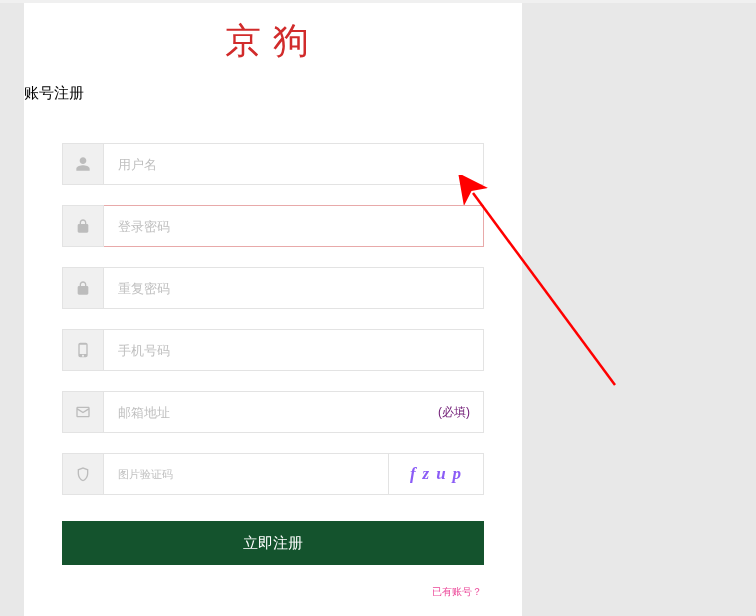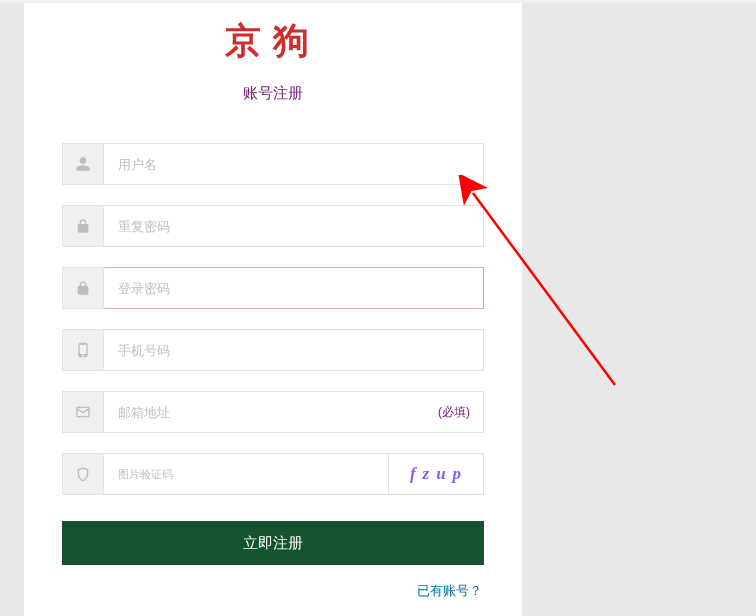--- a/index.html
+++ b/index.html
@@ -34,26 +34,26 @@
     flex: 1;
     background: #e8e8e8;
   }
   .logo {
     text-align: center;
     font-family: "KaiTi", "STKaiti", serif;
     font-size: 36px;
     color: #d12b2b;
     letter-spacing: 12px;
     padding-top: 14px;
-    font-weight: 700;
+    font-weight: 400;
   }
   .subtitle {
-    text-align: center;
+    text-align: left;
     font-size: 15px;
-    color: #701a75;
+    color: #000000;
     margin-top: 18px;
     margin-bottom: 40px;
     font-family: Liberation Serif, serif;
   }
   .form {
     padding: 0 38px;
   }
   .field {
     display: flex;
     align-items: stretch;
@@ -142,22 +142,22 @@
     font-size: 15px;
     cursor: pointer;
     margin-top: 6px;
   }
   .login-link {
     text-align: right;
     margin-top: 16px;
     padding-right: 2px;
   }
   .login-link a {
-    color: #0369a1;
-    font-size: 13px;
+    color: #ec4899;
+    font-size: 10px;
     text-decoration: none;
     cursor: pointer;
     font-family: Liberation Serif, serif;
   }
   
   .arrow {
     position: absolute;
     left: 455px;
     top: 175px;
     pointer-events: none;
@@ -182,40 +182,40 @@
           <svg viewBox="0 0 24 24">
               <path d="M12 12c2.7 0 5-2.3 5-5s-2.3-5-5-5-5 2.3-5 5 2.3 5 5 5zm0 2c-3.3 0-10 1.7-10 5v3h20v-3c0-3.3-6.7-5-10-5z"></path>
             </svg>
         </div>
         <div class="input-wrap">
           <input type="text" placeholder="用户名" style="">
         </div>
       </div>
 
       
-      <div class="field">
+      <div class="field err">
         <div class="icon-box">
           <svg viewBox="0 0 24 24">
               <path d="M18 9h-1V7c0-2.8-2.2-5-5-5S7 4.2 7 7v2H6c-1.1 0-2 .9-2 2v9c0 1.1.9 2 2 2h12c1.1 0 2-.9 2-2v-9c0-1.1-.9-2-2-2zM9 7c0-1.7 1.3-3 3-3s3 1.3 3 3v2H9V7z"></path>
             </svg>
         </div>
         <div class="input-wrap">
+          <input type="password" placeholder="登录密码" style="">
+        </div>
+      </div>
+
+      
+      <div class="field">
+        <div class="icon-box">
+          <svg viewBox="0 0 24 24">
+              <path d="M18 9h-1V7c0-2.8-2.2-5-5-5S7 4.2 7 7v2H6c-1.1 0-2 .9-2 2v9c0 1.1.9 2 2 2h12c1.1 0 2-.9 2-2v-9c0-1.1-.9-2-2-2zM9 7c0-1.7 1.3-3 3-3s3 1.3 3 3v2H9V7z"></path>
+            </svg>
+        </div>
+        <div class="input-wrap">
           <input type="password" placeholder="重复密码" style="">
-        </div>
-      </div>
-
-      
-      <div class="field err">
-        <div class="icon-box">
-          <svg viewBox="0 0 24 24">
-              <path d="M18 9h-1V7c0-2.8-2.2-5-5-5S7 4.2 7 7v2H6c-1.1 0-2 .9-2 2v9c0 1.1.9 2 2 2h12c1.1 0 2-.9 2-2v-9c0-1.1-.9-2-2-2zM9 7c0-1.7 1.3-3 3-3s3 1.3 3 3v2H9V7z"></path>
-            </svg>
-        </div>
-        <div class="input-wrap">
-          <input type="password" placeholder="登录密码" style="">
         </div>
       </div>
 
       
       <div class="field">
         <div class="icon-box">
           <svg viewBox="0 0 24 24">
               <path d="M16 1H8C6.3 1 5 2.3 5 4v16c0 1.7 1.3 3 3 3h8c1.7 0 3-1.3 3-3V4c0-1.7-1.3-3-3-3zm-4 21c-.8 0-1.5-.7-1.5-1.5S11.2 19 12 19s1.5.7 1.5 1.5S12.8 22 12 22zm5-4H7V4h10v14z"></path>
             </svg>
         </div>

